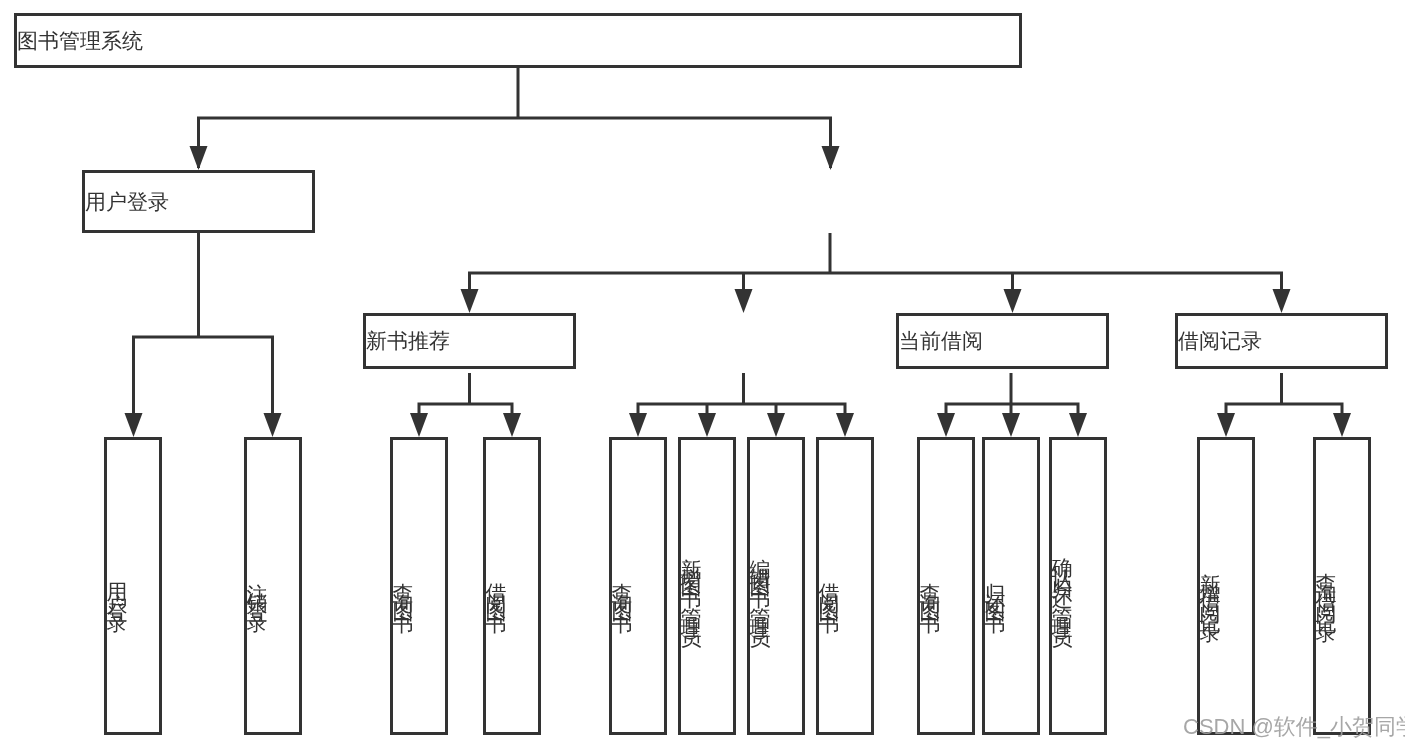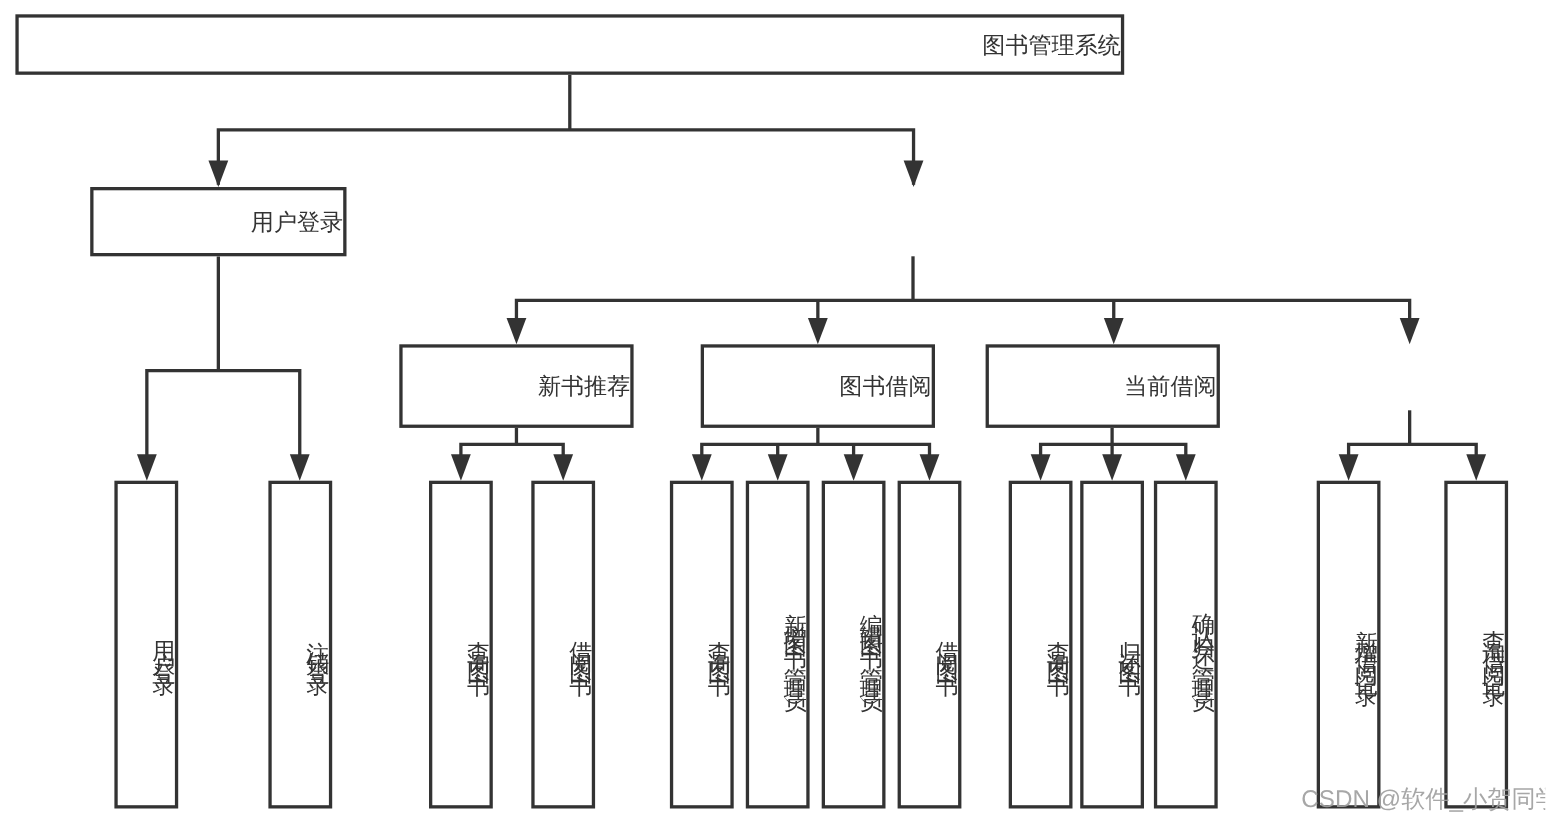--- a/index.html
+++ b/index.html
@@ -32,28 +32,28 @@
   .connector-layer polygon {
     fill: var(--line);
     stroke: none;
   }
   .node {
     position: absolute;
     border: 3px solid var(--line);
     background: var(--bg);
     display: flex;
     align-items: center;
-    justify-content: flex-end;
+    justify-content: flex-start;
     font-size: 21px;
     color: var(--text);
   }
   .root-box  { left: 14px;  top: 13px;  width: 1008px; height: 55px; }
   .l2-user   { left: 82px;  top: 170px; width: 233px;  height: 63px; }
   .l2-book   { left: 712px; top: 170px; width: 236px;  height: 63px; }
-  .l3        { top: 313px;  width: 213px; height: 76px; }
+  .l3        { top: 313px;  width: 213px; height: 56px; }
   .l3-a { left: 363px; }
   .l3-b { left: 637px; }
   .l3-c { left: 896px; }
   .l3-d { left: 1175px; }
   .leaf {
     top: 437px;
     width: 58px;
     height: 298px;
   }
   .leaf .vtext {
@@ -151,26 +151,26 @@
     <span>图书管理系统</span>
   </div>
 
   <div class="node l2-user">
     <span>用户登录</span>
   </div>
 
   <div class="node l3 l3-a">
     <span>新书推荐</span>
   </div>
-  <div class="node l3 l3-b">
-    <span>图书借阅</span>
-  </div>
   <div class="node l3 l3-c">
     <span>当前借阅</span>
   </div>
+  <div class="node l3 l3-d">
+    <span>借阅记录</span>
+  </div>
 
   <div class="node leaf lf1">
     <span class="vtext">用户登录</span>
   </div>
   <div class="node leaf lf2">
     <span class="vtext">注销登录</span>
   </div>
 
   <div class="node leaf lf3">
     <span class="vtext">查询图书</span>

